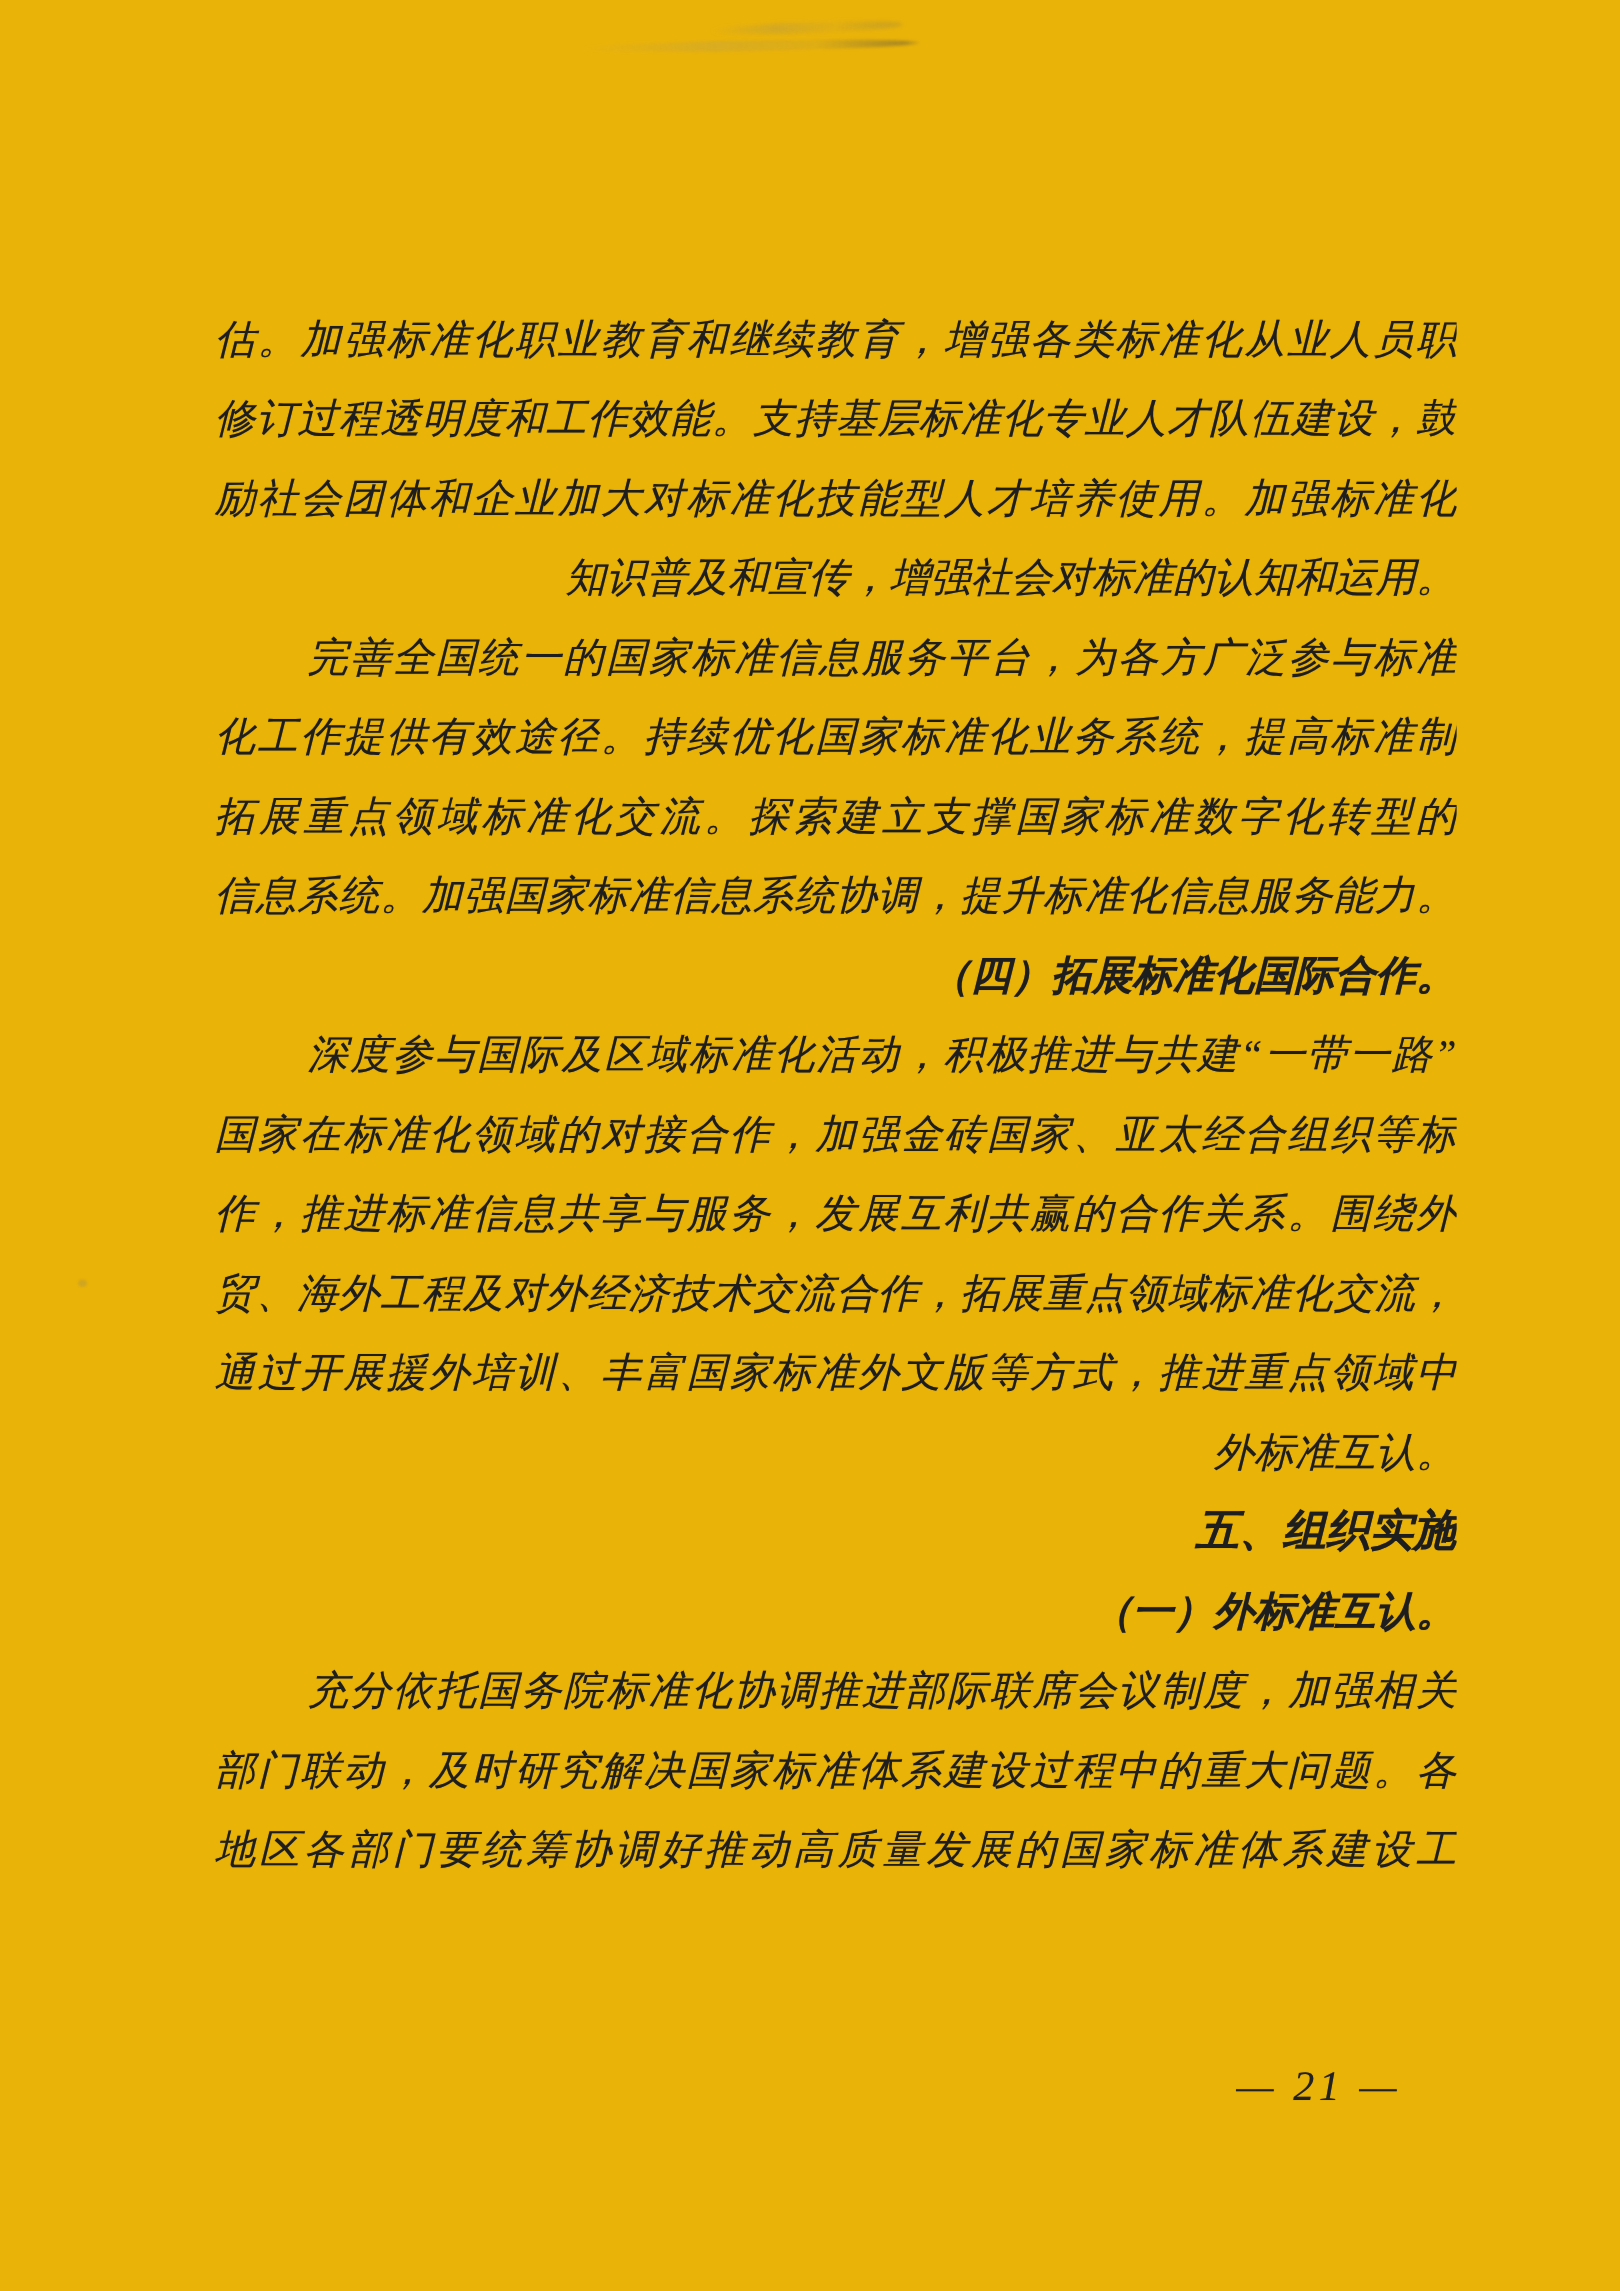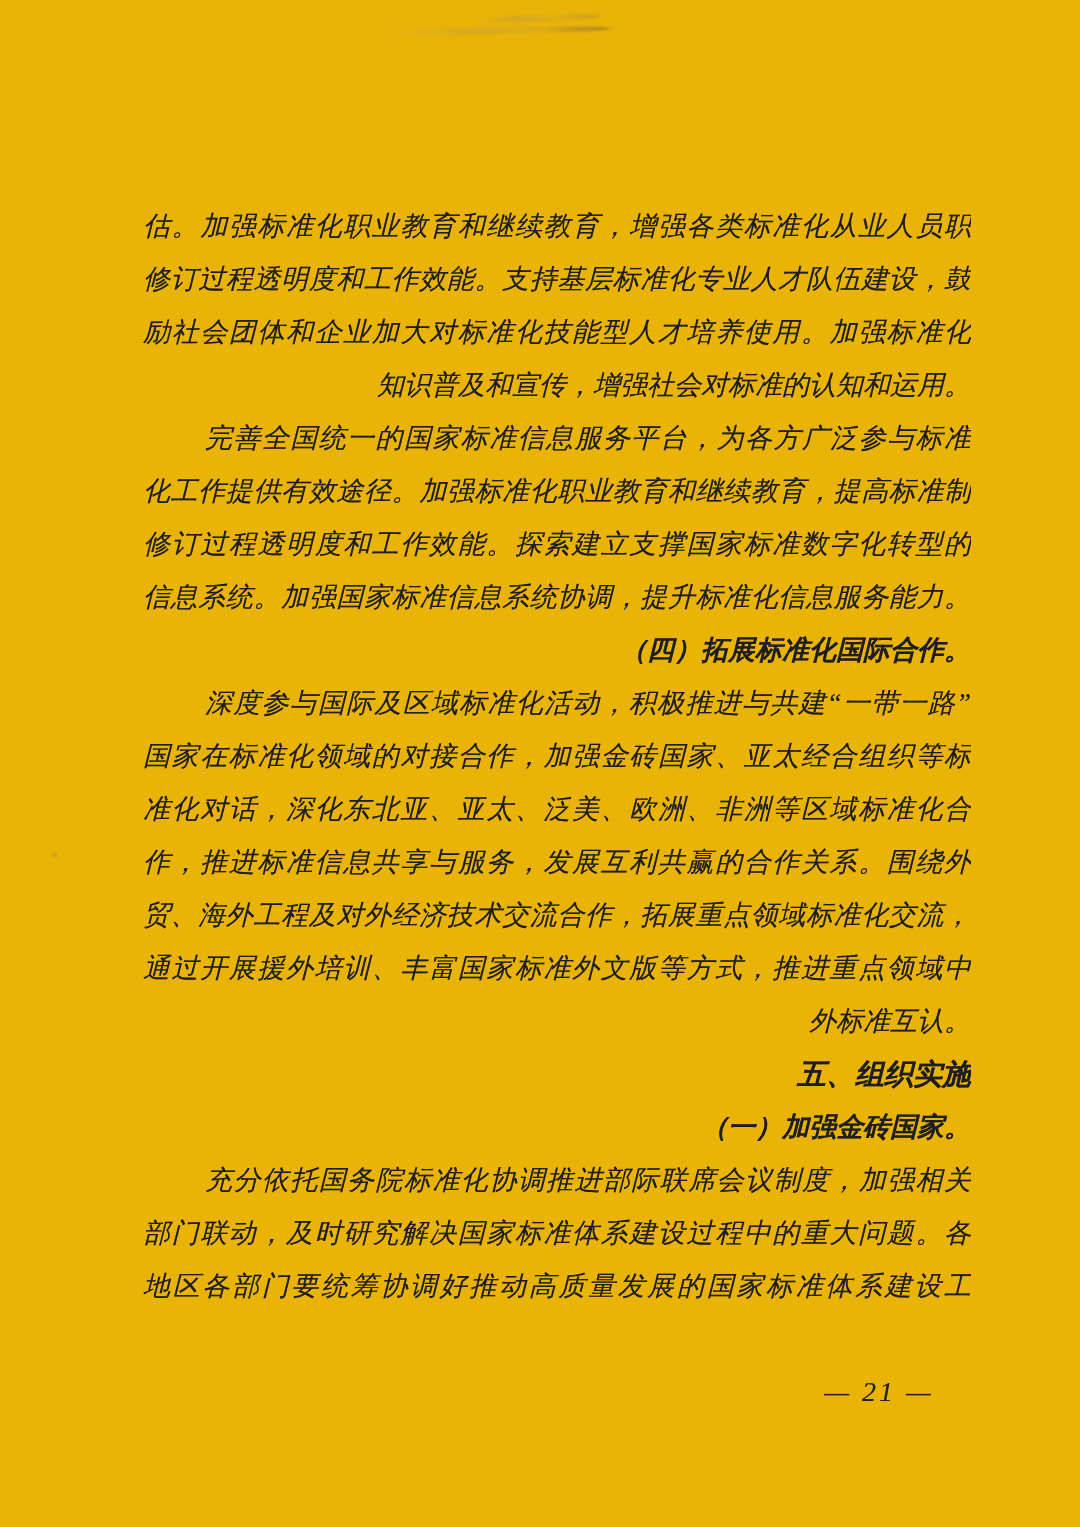--- a/index.html
+++ b/index.html
@@ -109,32 +109,31 @@
   <div class="smudge smudge-1"></div>
   <div class="smudge smudge-2"></div>
   <div class="speck"></div>
 
   <main class="text-block" id="text-block">
       <div class="line body fill">估。加强标准化职业教育和继续教育，增强各类标准化从业人员职</div>
       <div class="line body fill">修订过程透明度和工作效能。支持基层标准化专业人才队伍建设，鼓</div>
       <div class="line body fill">励社会团体和企业加大对标准化技能型人才培养使用。加强标准化</div>
       <div class="line body">知识普及和宣传，增强社会对标准的认知和运用。</div>
       <div class="line body fill" style="text-indent: 62px;">完善全国统一的国家标准信息服务平台，为各方广泛参与标准</div>
-      <div class="line body fill">化工作提供有效途径。加强标准化职业教育和继续教育，提高标准制</div>
-      <div class="line body fill">修订过程透明度和工作效能。探索建立支撑国家标准数字化转型的</div>
+      <div class="line body fill">化工作提供有效途径。持续优化国家标准化业务系统，提高标准制</div>
+      <div class="line body fill">拓展重点领域标准化交流。探索建立支撑国家标准数字化转型的</div>
       <div class="line body fill">信息系统。加强国家标准信息系统协调，提升标准化信息服务能力。</div>
       <div class="line subheading" style="text-indent: 62px;">（四）拓展标准化国际合作。</div>
       <div class="line body fill" style="text-indent: 62px;">深度参与国际及区域标准化活动，积极推进与共建“一带一路”</div>
       <div class="line body fill">国家在标准化领域的对接合作，加强金砖国家、亚太经合组织等标</div>
-      <div class="line body fill">准化对话，深化东北亚、亚太、泛美、欧洲、非洲等区域标准化合</div>
       <div class="line body fill">作，推进标准信息共享与服务，发展互利共赢的合作关系。围绕外</div>
       <div class="line body fill">贸、海外工程及对外经济技术交流合作，拓展重点领域标准化交流，</div>
       <div class="line body fill">通过开展援外培训、丰富国家标准外文版等方式，推进重点领域中</div>
       <div class="line body">外标准互认。</div>
       <div class="line section-heading" style="text-indent: 62px;">五、组织实施</div>
-      <div class="line subheading" style="text-indent: 62px;">（一）加强金砖国家。</div>
+      <div class="line subheading" style="text-indent: 62px;">（一）外标准互认。</div>
       <div class="line body fill" style="text-indent: 62px;">充分依托国务院标准化协调推进部际联席会议制度，加强相关</div>
       <div class="line body fill">部门联动，及时研究解决国家标准体系建设过程中的重大问题。各</div>
       <div class="line body fill">地区各部门要统筹协调好推动高质量发展的国家标准体系建设工</div>
     </main>
 
   <div class="page-number">— 21 —</div>
 </div>
 
 </body></html>

